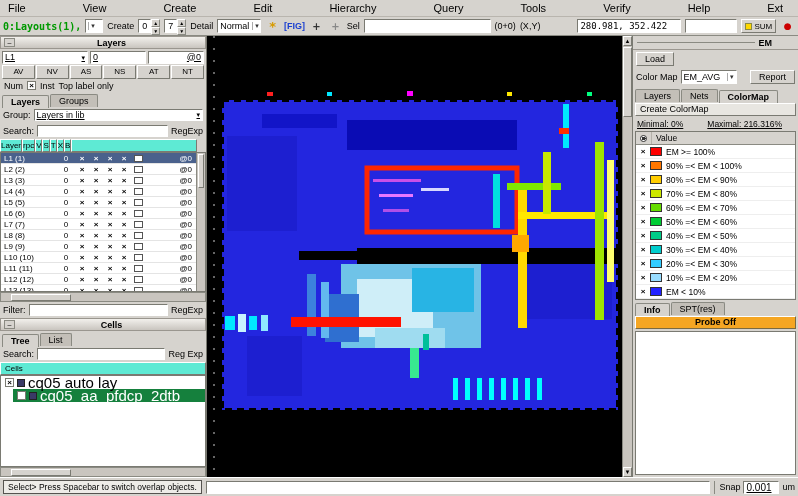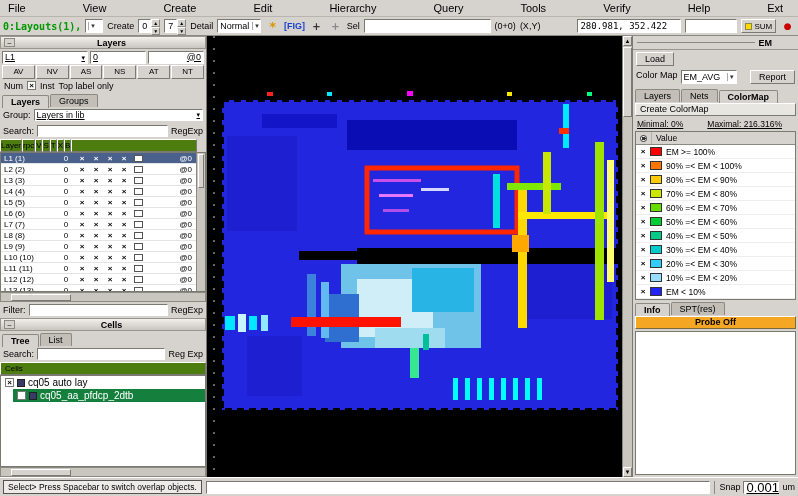--- a/index.html
+++ b/index.html
@@ -47,53 +47,53 @@
   .btn { border:1px solid; border-color:#fff #7a7a72 #7a7a72 #fff; background:#d6d3ce; cursor:default; }
   .numrow { height:13px; display:flex; align-items:center; gap:4px; padding:0 4px; font-size:9px; }
   .chk { width:9px; height:9px; border:1px solid #7a7a72; background:#fff; font-size:8px; line-height:8px; text-align:center; font-weight:bold; }
   .xmark::before { content:"×"; }
   .tabs { display:flex; height:15px; align-items:flex-end; padding:0 2px; gap:1px; }
   .tab { padding:1px 8px 1px; font-size:9px; border:1px solid #8a8a82; border-bottom:none; background:#c3bfb8; border-radius:2px 2px 0 0; }
   .tab.active { background:#d6d3ce; font-weight:bold; position:relative; top:1px; }
   .fieldrow { height:16px; display:flex; align-items:center; gap:3px; padding:0 3px; font-size:9px; }
   .fieldrow .grow { flex:1; height:12px; }
   .ltable-head { height:13px; display:flex; align-items:stretch; padding-right:9px; }
-  .ltable-head span { border:1px solid; border-color:#fff #7a7a72 #7a7a72 #fff; background:#4d7c0f; font-size:8px; text-align:center; line-height:11px; overflow:hidden; }
+  .ltable-head span { border:1px solid; border-color:#fff #7a7a72 #7a7a72 #fff; background:#5eead4; font-size:8px; text-align:center; line-height:11px; overflow:hidden; }
   .ltable { height:140px; overflow:hidden; background:#fff; border:1px solid #7a7a72; display:flex; }
   .ltable .rows { flex:1; }
   .lrow { height:11px; display:flex; align-items:center; font-size:8px; border-bottom:1px solid #e4e4e4; }
   .lrow.selected { background:#4a618c; color:#fff; }
   .c-layer{ width:56px; padding-left:3px; overflow:hidden; white-space:nowrap; }
   .c-rpc{ width:18px; text-align:center; }
   .c-chk{ width:14px; text-align:center; font-weight:bold; }
   .c-swatch{ width:9px; height:7px; border:1px solid #555; background:#fff; margin:0 3px; }
   .c-purpose{ flex:1; text-align:right; padding-right:4px; }
   .vscroll { width:9px; background:#c9c5bf; border-left:1px solid #8a8a82; display:flex; flex-direction:column; }
   .vscroll .thumb { height:34px; margin:1px; border:1px solid; border-color:#fff #7a7a72 #7a7a72 #fff; background:#d6d3ce; }
   .hscroll { height:10px; background:#c9c5bf; border:1px solid #8a8a82; display:flex; align-items:center; }
   .hscroll .thumb { width:60px; height:7px; margin-left:10px; border:1px solid; border-color:#fff #7a7a72 #7a7a72 #fff; background:#d6d3ce; }
-  .tree { flex:1; background:#fff; border:1px solid #7a7a72; overflow:hidden; font-size:10px; }
+  .tree { flex:1; background:#fff; border:1px solid #7a7a72; overflow:hidden; font-size:15px; }
   .tree-item { height:13px; display:flex; align-items:center; gap:3px; padding:0 2px 0 4px; white-space:nowrap; }
   .tree-item.selected { background:#15803d; color:#fff; margin-left:12px; }
   .node-icon { width:8px; height:8px; background:#3a3a66; border:1px solid #222; flex:0 0 auto; }
 
   
   .canvas-wrap { width:415px; background:#000; position:relative; }
   .canvas-wrap svg { display:block; }
   .cv-scroll { width:10px; background:#c9c5bf; border-left:1px solid #8a8a82; display:flex; flex-direction:column; }
   .cv-scroll .cap { height:10px; border:1px solid; border-color:#fff #7a7a72 #7a7a72 #fff; font-size:6px; text-align:center; line-height:8px; background:#d6d3ce; }
   .cv-scroll .thumb { height:70px; margin:1px 0; border:1px solid; border-color:#fff #7a7a72 #7a7a72 #fff; background:#d6d3ce; }
   .cv-scroll .track { flex:1; }
 
   
   .right { width:166px; display:flex; flex-direction:column; background:#d6d3ce; border-left:1px solid #7a7a72; }
   .em-head { height:14px; display:flex; align-items:center; font-size:9px; font-weight:bold; border-bottom:1px solid #9a968f; }
   .em-head .line { flex:1; height:1px; background:#8a8a82; margin:0 4px; }
   .em-head .t { padding-right:26px; }
-  .em-row { display:flex; align-items:flex-start; gap:3px; padding:2px 3px; }
+  .em-row { display:flex; align-items:center; gap:3px; padding:2px 3px; }
   .em-btn { font-size:9px; padding:1px 8px; }
   .em-label { font-size:9px; }
   .em-tabs { display:flex; align-items:flex-end; padding:0 2px; height:16px; gap:1px; }
   .em-create { margin:1px 2px; height:13px; font-size:9px; text-align:left; padding:0 4px; line-height:11px; background:#e8e6e1; border:1px solid; border-color:#fff #7a7a72 #7a7a72 #fff; }
   .em-minmax { display:flex; gap:24px; font-size:8.5px; padding:2px 4px;text-decoration:underline; }
   .em-table { margin:0 2px; background:#fff; border:1px solid #7a7a72; }
   .em-thead { display:flex; height:13px; border-bottom:1px solid #8a8a82; }
   .em-thead .eye-col { width:16px; border-right:1px solid #b5b1aa; display:flex; align-items:center; justify-content:center; background:#d6d3ce; }
   .eye { width:7px; height:7px; border-radius:50%; border:1px solid #333; background:radial-gradient(circle at 50% 50%, #333 0 2px, #fff 2px); }
   .em-thead .val-col { flex:1; font-size:8.5px; padding-left:4px; line-height:12px; background:#d6d3ce; }
@@ -102,21 +102,21 @@
   .em-rrow .sw { width:12px; height:9px; border:1px solid #333; margin-right:4px; }
   .em-rrow .lbl { flex:1; white-space:nowrap; overflow:hidden; }
   .probe { margin:1px 2px; height:13px; font-size:9px; text-align:center; line-height:11px; border:1px solid; border-color:#fff #7a6a42 #7a6a42 #fff; font-weight:bold; }
   .em-info-box { flex:1; margin:1px 2px 2px; background:#fff; border:1px solid #7a7a72; }
 
   
   .statusbar { height:19px; display:flex; align-items:center; gap:4px; padding:0 3px; background:#d6d3ce; border-top:1px solid #fff; }
   .status-msg { font-size:8.5px; background:#eeece8; border:1px solid #55534f; padding:1px 4px; white-space:nowrap; }
   .status-field { flex:1; height:13px; }
   .snap-group { display:flex; align-items:center; gap:3px; font-size:9px; border-left:1px solid #8a8a82; padding-left:4px; }
-  .snap-val { width:36px; height:13px; font-size:13px; line-height:11px; padding:0 2px; }
+  .snap-val { width:36px; height:13px; font-size:10px; line-height:11px; padding:0 2px; }
 </style>
 </head>
 <body>
 
 <div class="window">
 
   <div class="menubar">
 
       <span class="menu-item">File</span>
 

